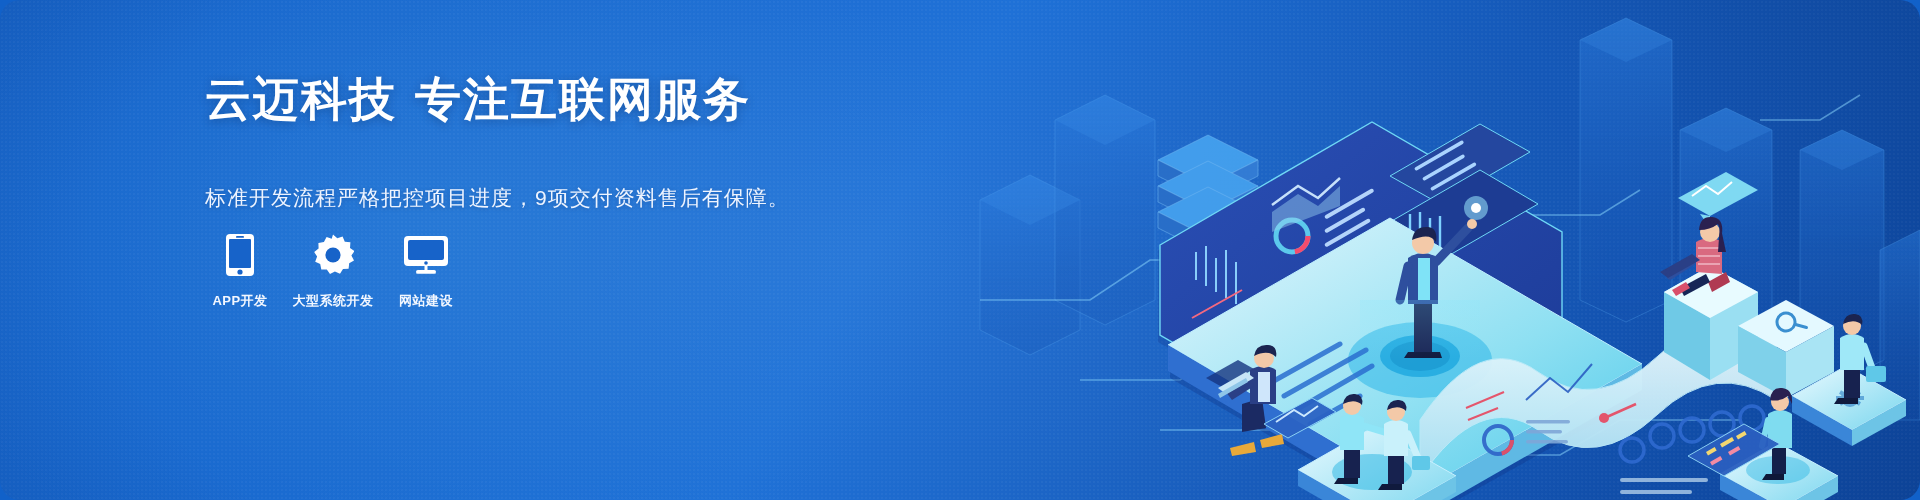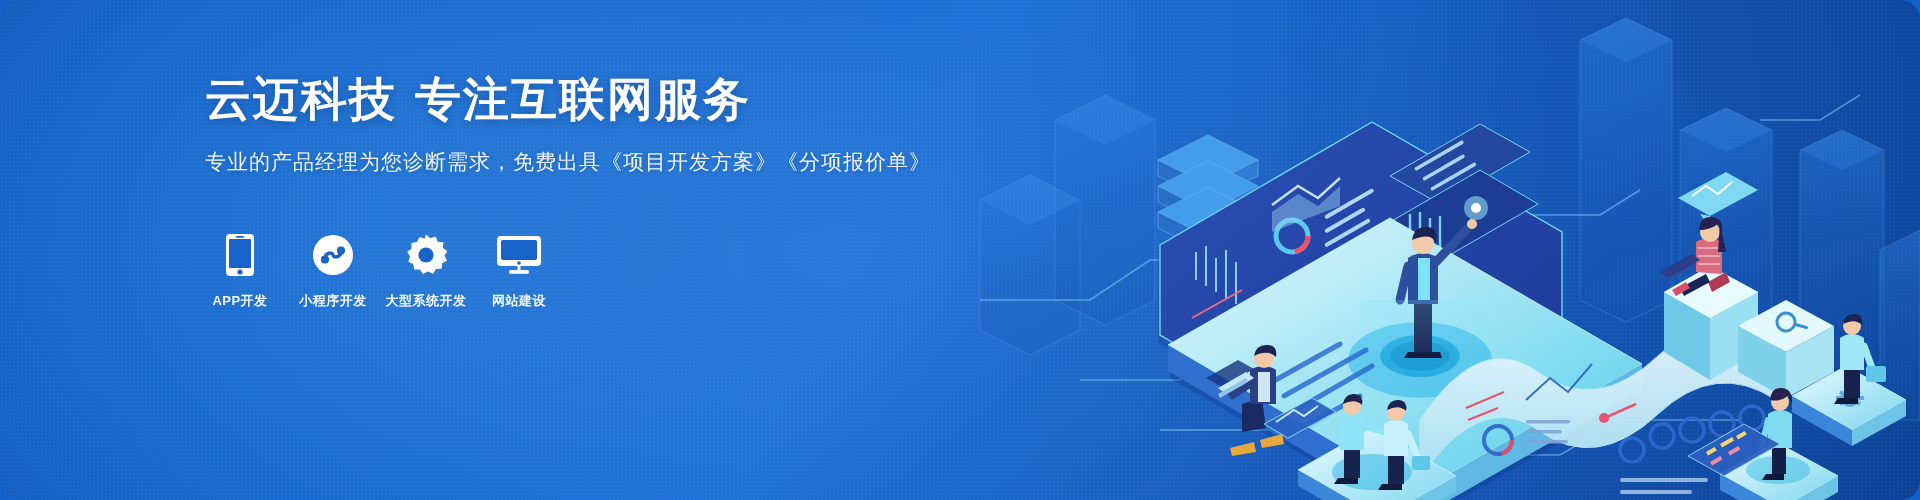--- a/index.html
+++ b/index.html
@@ -386,47 +386,36 @@
       <path d="M440 300 L560 300 L560 360 L440 360 Z" fill="url(#gGlow)" opacity=".35"></path>
     </svg>
   </div>
 
   <div id="vignette"></div>
 
   <div id="content">
 
     <h1 id="headline"><span>云迈科技</span><span class="gap"></span><span>专注互联网服务</span></h1>
 
-    <p class="subline" id="sub1">专业的产品经理为您诊断需求，免费出具《项目开发方案》《分项报价单》</p>
+    <p class="subline" id="sub2">标准开发流程严格把控项目进度，9项交付资料售后有保障。</p>
 
     <div id="services">
 
       <div class="svc">
         <div class="svc-ico">
           <svg width="30" height="44" viewBox="0 0 30 44">
             <rect x="1" y="1" width="28" height="42" rx="4" fill="#ffffff"></rect>
             <rect x="4" y="6" width="22" height="29" rx="1" fill="#1763c9"></rect>
             <rect x="11" y="3" width="8" height="1.8" rx=".9" fill="#1763c9"></rect>
             <circle cx="15" cy="39" r="2.6" fill="#1763c9"></circle>
           </svg>
         </div>
         <div class="svc-label">APP开发</div>
       </div>
 
-      <div class="svc">
-        <div class="svc-ico">
-          <svg width="42" height="42" viewBox="0 0 42 42">
-            <circle cx="21" cy="21" r="20" fill="#ffffff"></circle>
-            <path d="M13 25 C13 18, 21 18, 21 21 C21 24, 29 24, 29 17" fill="none" stroke="#1763c9" stroke-width="3.4" stroke-linecap="round"></path>
-            <circle cx="13" cy="25.5" r="2.6" fill="none" stroke="#1763c9" stroke-width="3"></circle>
-            <circle cx="29" cy="16.5" r="2.6" fill="none" stroke="#1763c9" stroke-width="3"></circle>
-          </svg>
-        </div>
-        <div class="svc-label">小程序开发</div>
-      </div>
 
 
       <div class="svc">
         <div class="svc-ico">
           <svg width="42" height="42" viewBox="0 0 42 42">
             <path d="M21 0.5 L25.3 4.2 L30.6 2.6 L32.8 7.7 L38.4 8.3 L38 13.9 L42.5 17 L39.4 21.5 L42 26.6 L37.2 29.2 L36.6 34.8 L31 35 L28 39.7 L22.9 37.4 L18 40 L14.8 35.6 L9.3 35.6 L8.2 30.1 L3.2 27.8 L5.1 22.6 L2.2 18 L6.6 14.6 L6.4 9 L11.9 8 L14.6 3.1 L19.7 4.8 Z" fill="#ffffff"></path>
             <circle cx="21" cy="21" r="7.6" fill="#1763c9"></circle>
           </svg>
         </div>
         <div class="svc-label">大型系统开发</div>

